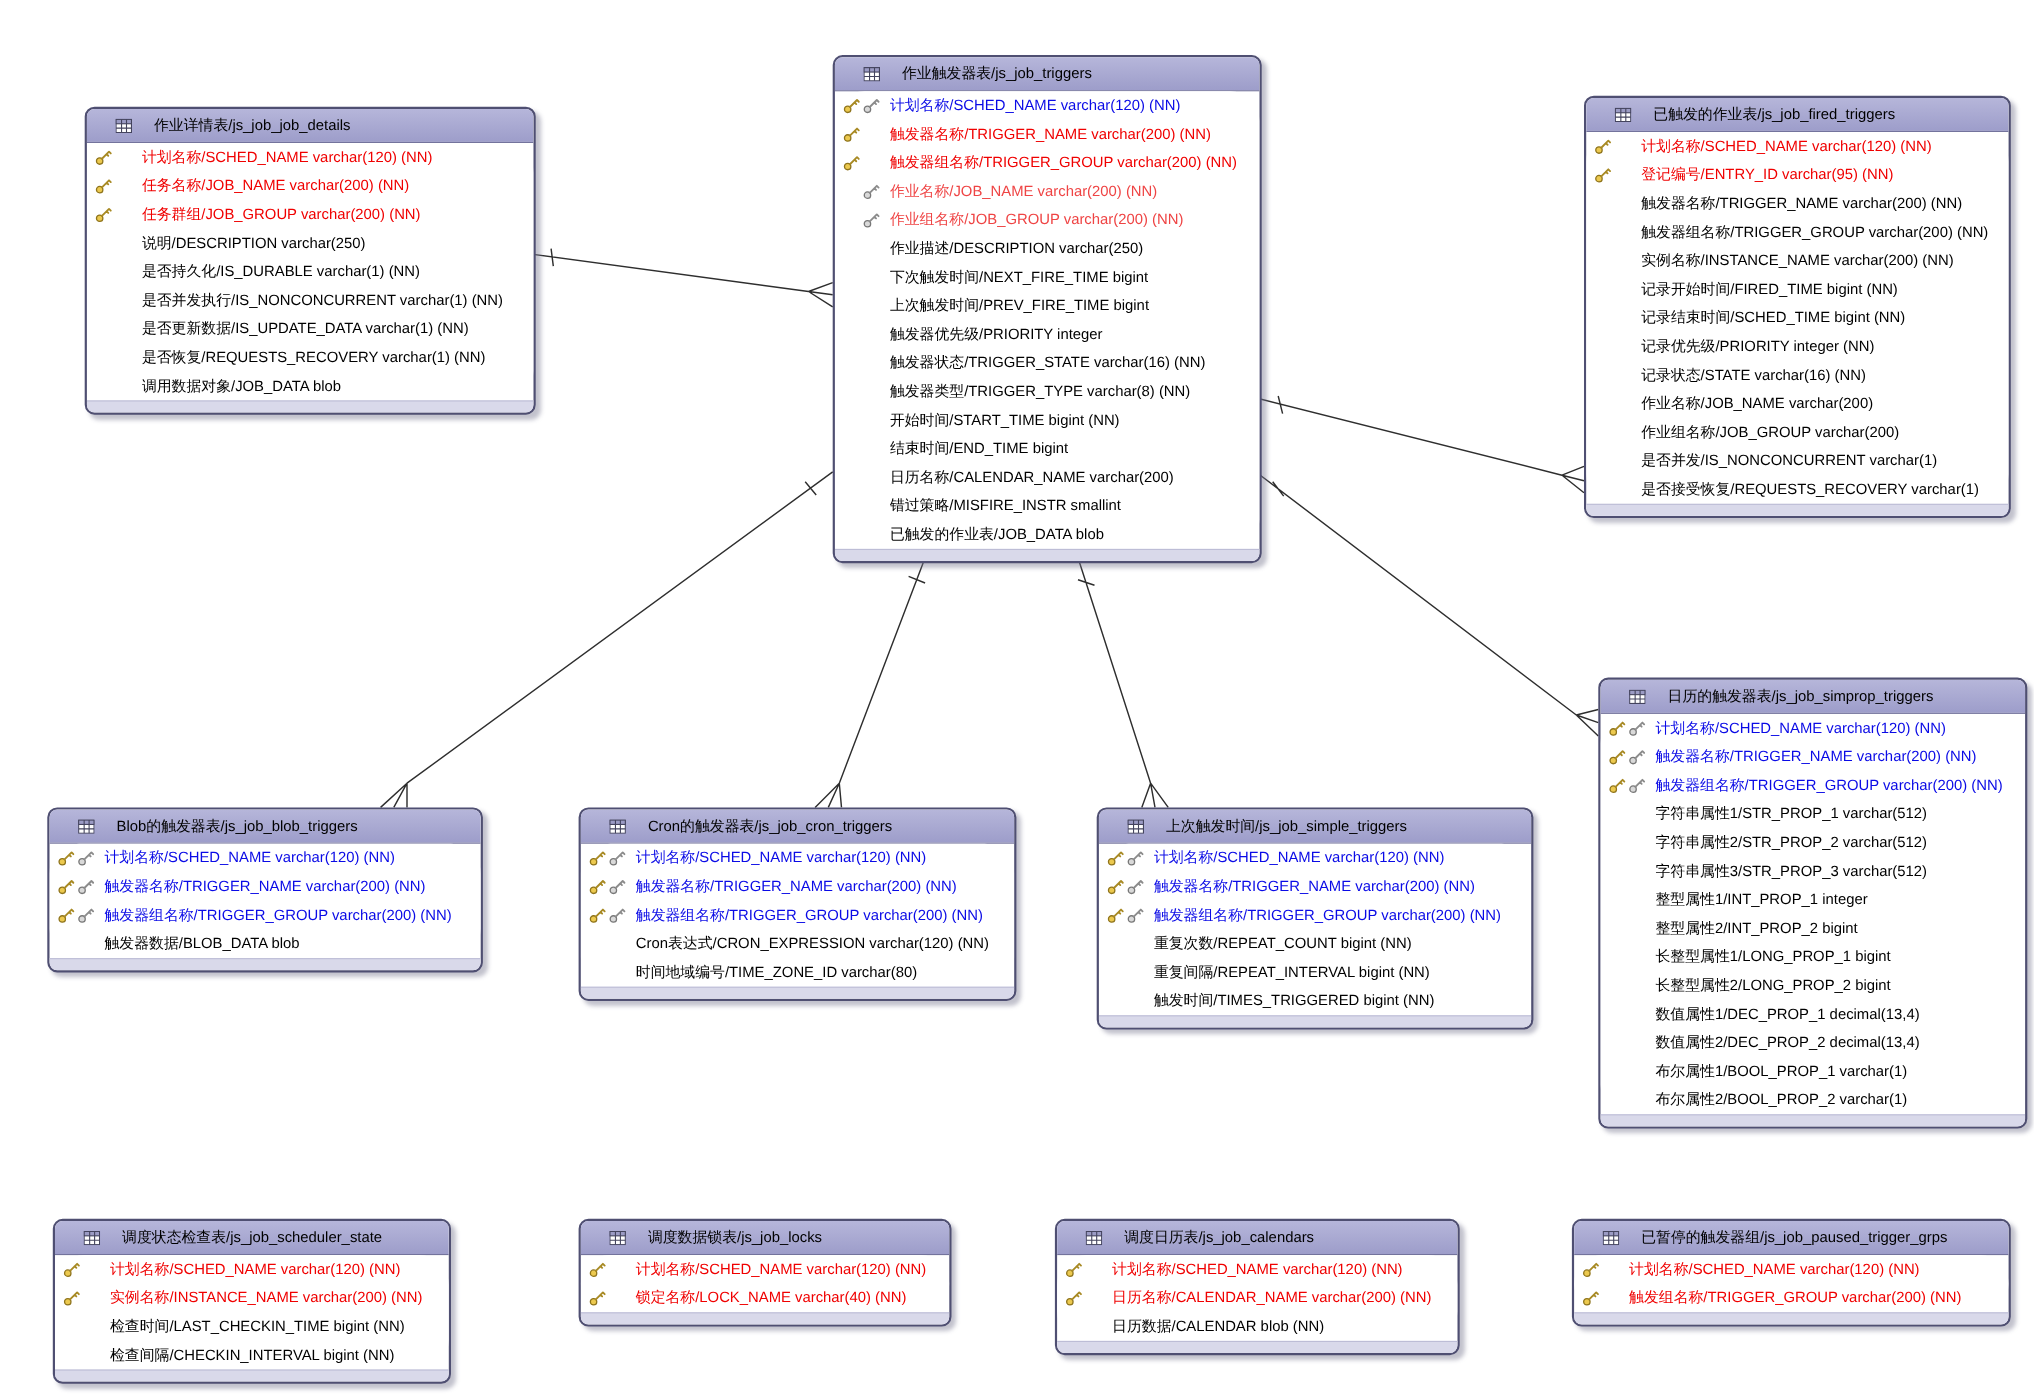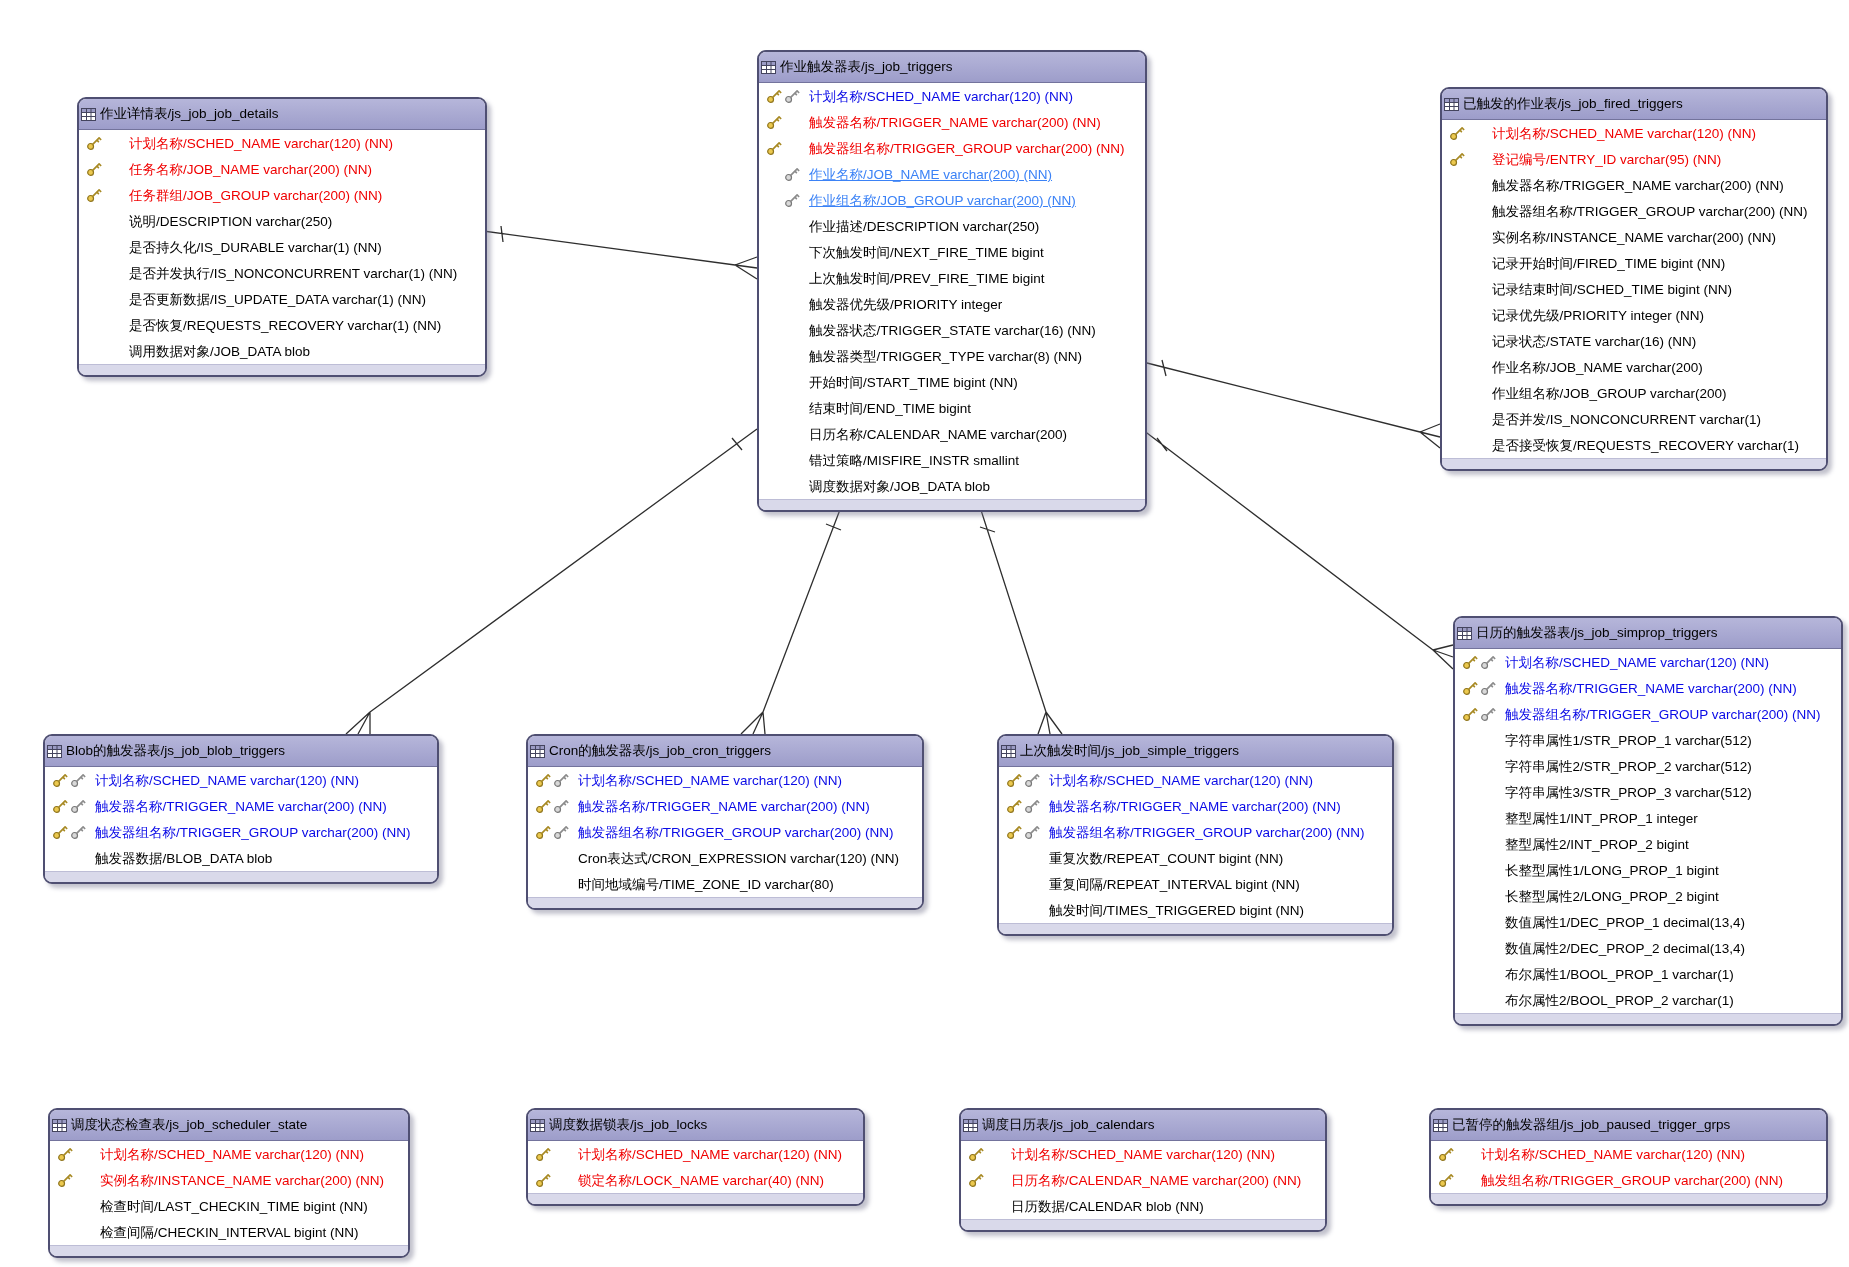--- a/index.html
+++ b/index.html
@@ -1,30 +1,30 @@
 <!DOCTYPE html>
 <html><head>
 <meta charset="utf-8">
 <style>
   html,body{margin:0;padding:0;background:#ffffff;}
   .stage{position:relative;width:1849px;height:1267px;overflow:hidden;
          font-family:"Liberation Sans","DejaVu Sans",sans-serif;}
   .erd-table{position:absolute;background:#ffffff;border:2px solid #4f4f72;border-radius:9px;
              box-shadow:4px 4px 4px rgba(120,120,145,.45);overflow:hidden;}
-  .thead{height:30px;display:flex;align-items:center;gap:4px;padding:0 2px;
+  .thead{height:30px;display:flex;align-items:center;gap:20px;padding:0 26px;
          background:linear-gradient(180deg,#b6b6da 0%,#9d9dca 100%);
          border-bottom:1px solid #73739c;}
   .ttitle{font-size:13.5px;color:#000;white-space:nowrap;}
   .tbl-ico{flex:0 0 auto;}
   .rows{background:#fff;border-radius:27px;}
   .row{position:relative;height:26px;line-height:26px;padding-left:50px;white-space:nowrap;}
   .ft{font-size:13.5px;color:#000;}
   .c-red{color:#f00000;}
   .c-blue{color:#0a0ae6;}
-  .c-green{color:#3b82f6;text-decoration:underline;}
+  .c-green{color:#ef4444;}
   .key{position:absolute;top:5px;width:16px;height:16px;}
   .key.kg{left:7px;}
   .key.ks2{left:25px;}
   .key circle{stroke-width:1.2;}
   .key path{fill:none;stroke-width:1.7;stroke-linecap:round;}
   .kg circle{fill:#ecc94f;stroke:#8f741c;}
   .kg path{stroke:#a88a24;}
   .ks2 circle{fill:#d9d9d9;stroke:#787878;}
   .ks2 path{stroke:#8c8c8c;}
   .tfoot{height:10px;background:#d9d9ea;border-top:1px solid #bdbdd6;}
@@ -113,21 +113,21 @@
         <div class="row"><span class="ft">作业描述/DESCRIPTION varchar(250)</span></div>
         <div class="row"><span class="ft">下次触发时间/NEXT_FIRE_TIME bigint</span></div>
         <div class="row"><span class="ft">上次触发时间/PREV_FIRE_TIME bigint</span></div>
         <div class="row"><span class="ft">触发器优先级/PRIORITY integer</span></div>
         <div class="row"><span class="ft">触发器状态/TRIGGER_STATE varchar(16) (NN)</span></div>
         <div class="row"><span class="ft">触发器类型/TRIGGER_TYPE varchar(8) (NN)</span></div>
         <div class="row"><span class="ft">开始时间/START_TIME bigint (NN)</span></div>
         <div class="row"><span class="ft">结束时间/END_TIME bigint</span></div>
         <div class="row"><span class="ft">日历名称/CALENDAR_NAME varchar(200)</span></div>
         <div class="row"><span class="ft">错过策略/MISFIRE_INSTR smallint</span></div>
-        <div class="row"><span class="ft">调度数据对象/JOB_DATA blob</span></div>
+        <div class="row"><span class="ft">已触发的作业表/JOB_DATA blob</span></div>
       </div>
     <div class="tfoot"></div>
   </div>
 
   <div class="erd-table" id="t2" style="left:1440px;top:87px;width:384px">
     <div class="thead">
       <svg class="tbl-ico" width="15" height="13" viewBox="0 0 15 13">
           <rect x="0.5" y="0.5" width="14" height="12" fill="#fff" stroke="#44445e"></rect>
           <rect x="0.5" y="0.5" width="14" height="4" fill="#9b9bc4" stroke="#44445e"></rect>
           <path d="M0.5 8.5 H14.5 M5.5 0.5 V12.5 M10 0.5 V12.5" stroke="#44445e" fill="none"></path>

